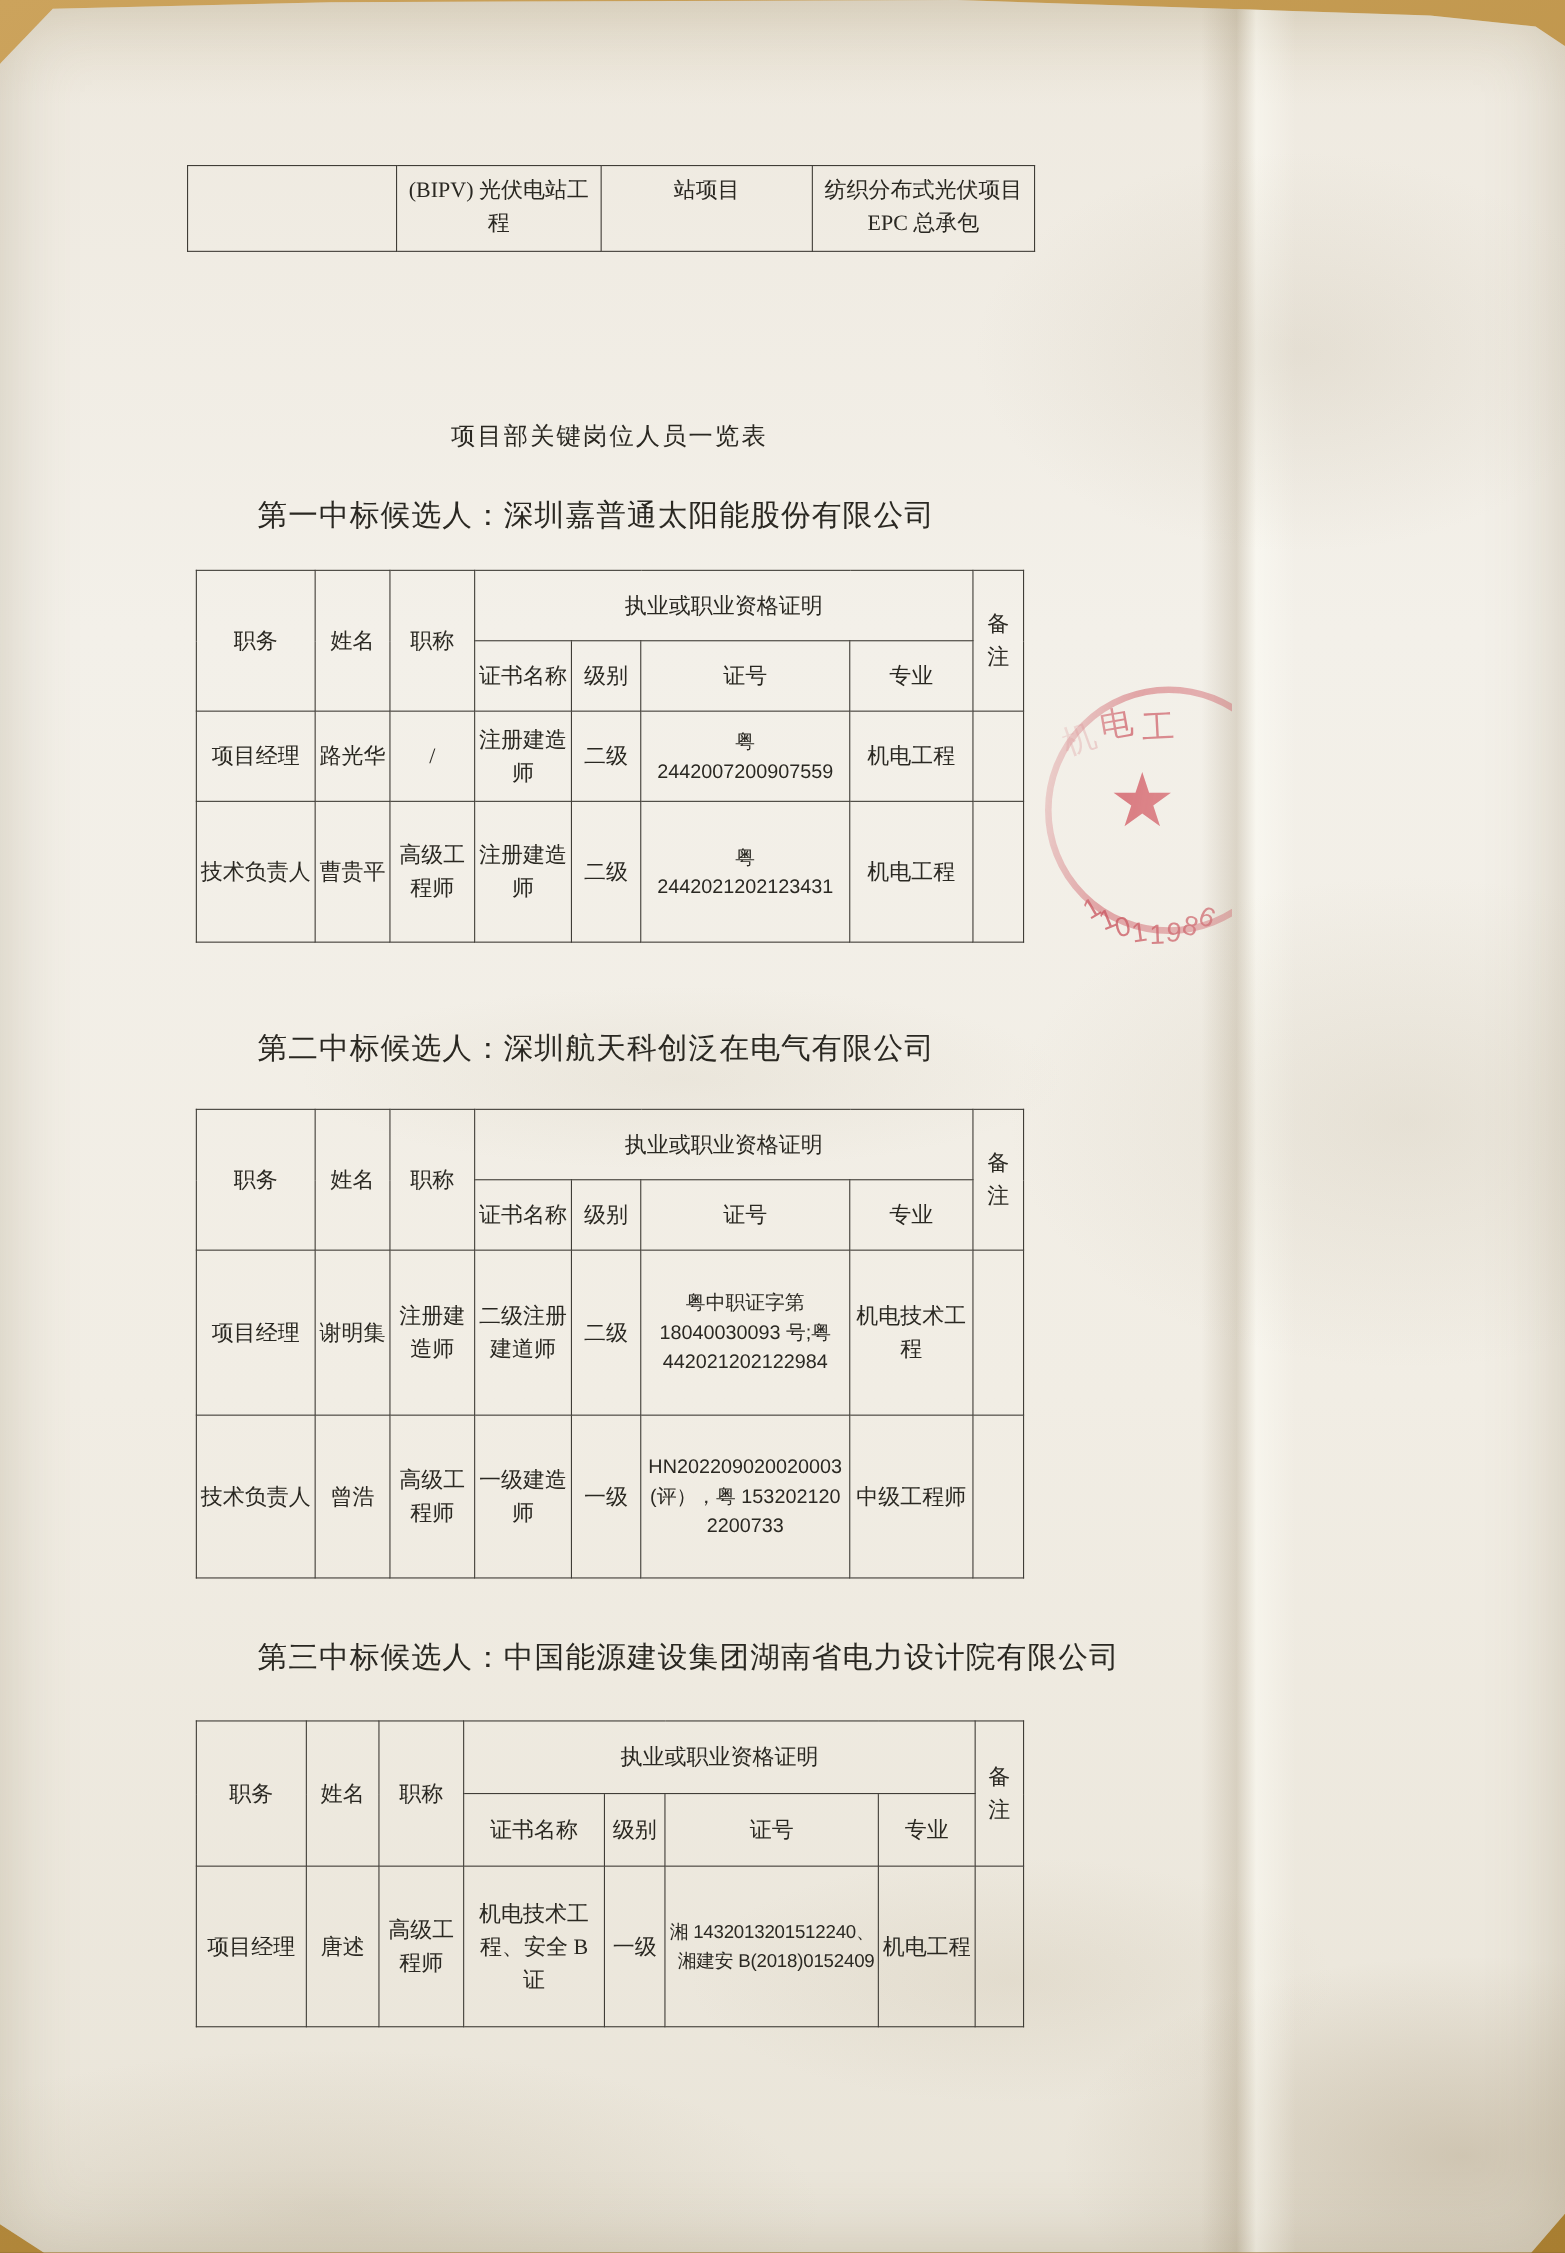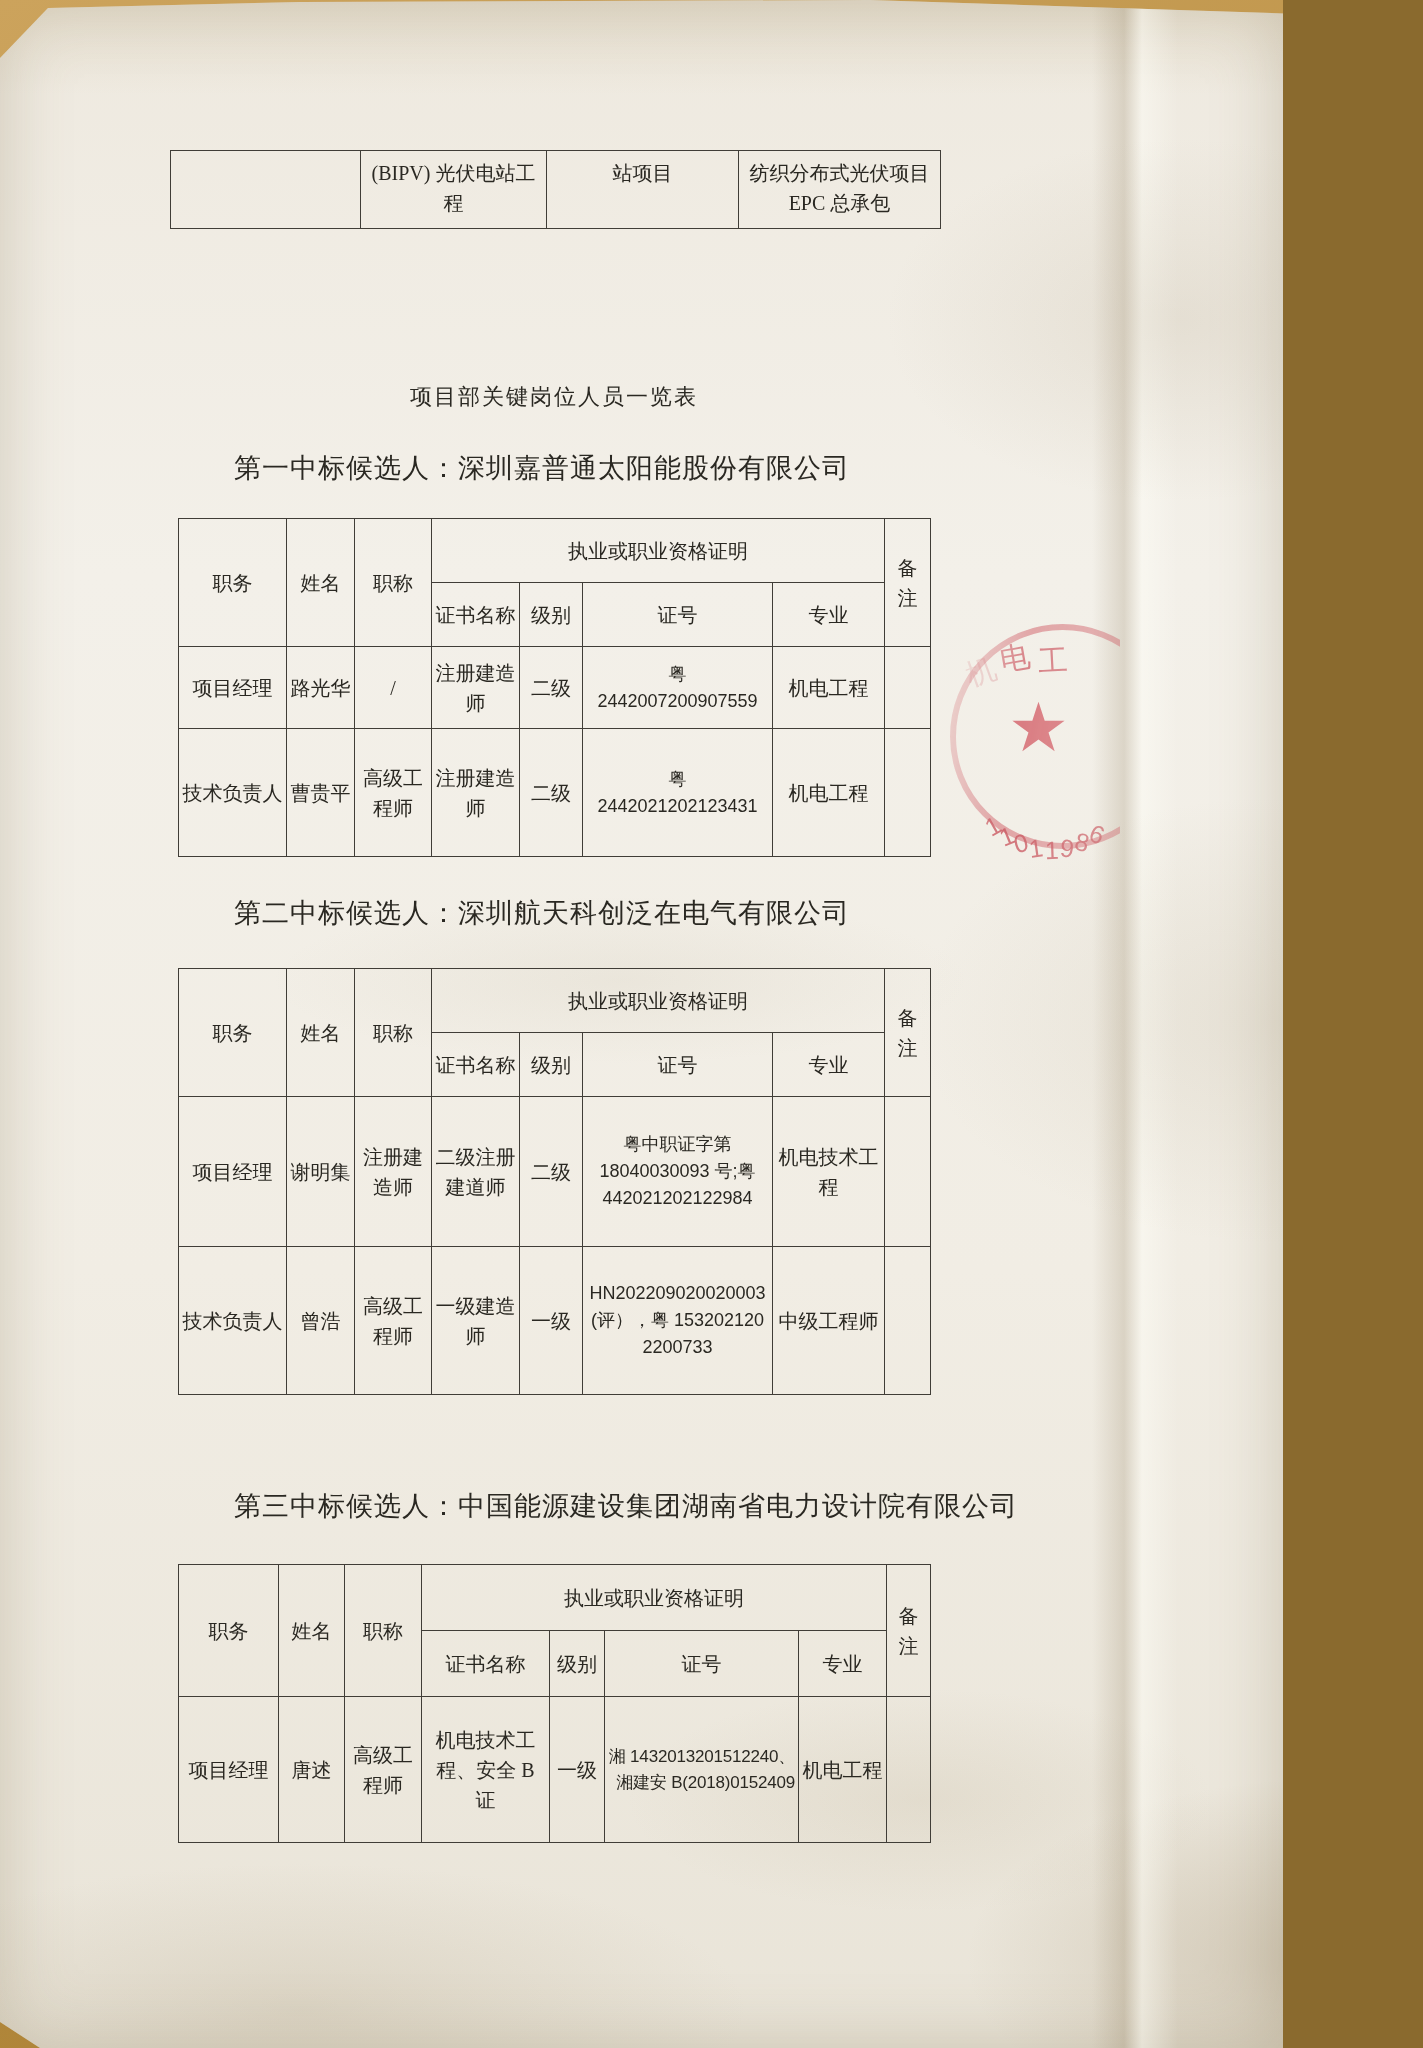--- a/index.html
+++ b/index.html
@@ -1,17 +1,17 @@
 <!DOCTYPE html>
 <html><head>
 <meta charset="utf-8">
 <style>
   * { margin:0; padding:0; box-sizing:border-box; }
   body { background:#8a6a2e; font-family:"Liberation Serif","DejaVu Serif",serif; }
-  .scene { position:relative; width:1283px; height:2048px; overflow:hidden;
+  .scene { position:relative; width:1423px; height:2048px; overflow:hidden;
            background:linear-gradient(155deg,#cca35c 0%,#bc9247 40%,#a87e31 100%); }
   .paper { position:absolute; inset:0;
            background:linear-gradient(180deg,#eee9df 0%,#f3f0e9 28%,#f1ede4 62%,#e9e4d8 100%);
            clip-path:polygon(0 58px,48px 8px,300px 2px,870px 0,1300px 14px,1396px 24px,1423px 42px,1423px 2012px,1392px 2048px,40px 2048px,0 2022px);
            box-shadow:inset 0 0 70px rgba(120,100,60,.28); }
   .texture { position:absolute; inset:0; pointer-events:none;
      background:
        radial-gradient(ellipse 420px 260px at 1180px 320px, rgba(185,172,148,.22), transparent 70%),
        radial-gradient(ellipse 520px 320px at 1280px 1020px, rgba(182,170,144,.20), transparent 70%),
        linear-gradient(90deg, transparent 1092px, rgba(150,133,102,.25) 1124px, rgba(255,255,248,.45) 1142px, transparent 1178px),
@@ -27,21 +27,21 @@
   td, th { border:1.6px solid #403d37; font-weight:normal; text-align:center;
            vertical-align:middle; font-size:20px; line-height:1.5; color:#2a2822; padding:2px 3px; }
 
   .carryover { position:absolute; left:170px; top:150px; width:770px; }
   .carryover td { height:78px; vertical-align:top; padding-top:7px; }
 
   .doc-title { position:absolute; left:178px; top:382px; width:752px; text-align:center;
                font-size:22px; letter-spacing:2px; }
 
   .section { position:absolute; left:178px; width:752px; }
-  .sec-1 { top:450px; } .sec-2 { top:895px; } .sec-3 { top:1488px; }
+  .sec-1 { top:450px; } .sec-2 { top:935px; } .sec-3 { top:1488px; }
   .sec-heading { font-size:27px; padding-left:56px; letter-spacing:1px; white-space:nowrap; }
   .sec-1 .cand-table { margin-top:32px; } .sec-2 .cand-table { margin-top:37px; } .sec-3 .cand-table { margin-top:40px; }
   .cand-table { width:752px; }
   tr.hrow { height:64px; }
   .t1 tr.d1 { height:82px; } .t1 tr.d2 { height:128px; }
   .t2 tr.d1 { height:150px; } .t2 tr.d2 { height:148px; }
   .t3 tr.hrow { height:66px; } .t3 tr.d1 { height:146px; }
   .cert-no { white-space:pre-line; font-family:"Liberation Sans","DejaVu Sans",sans-serif; font-size:18px; }
   .t3 .cert-no { font-size:17px; letter-spacing:-.2px;text-align:right; }
 

